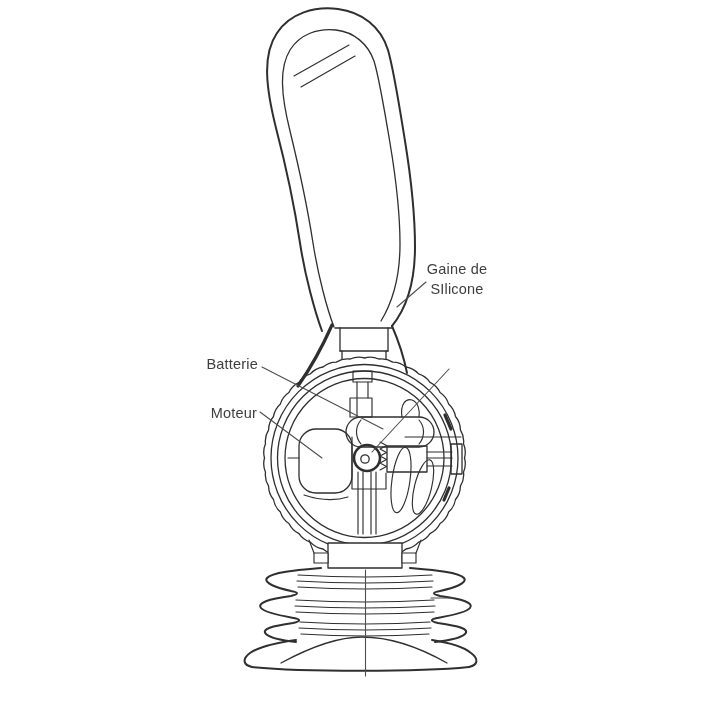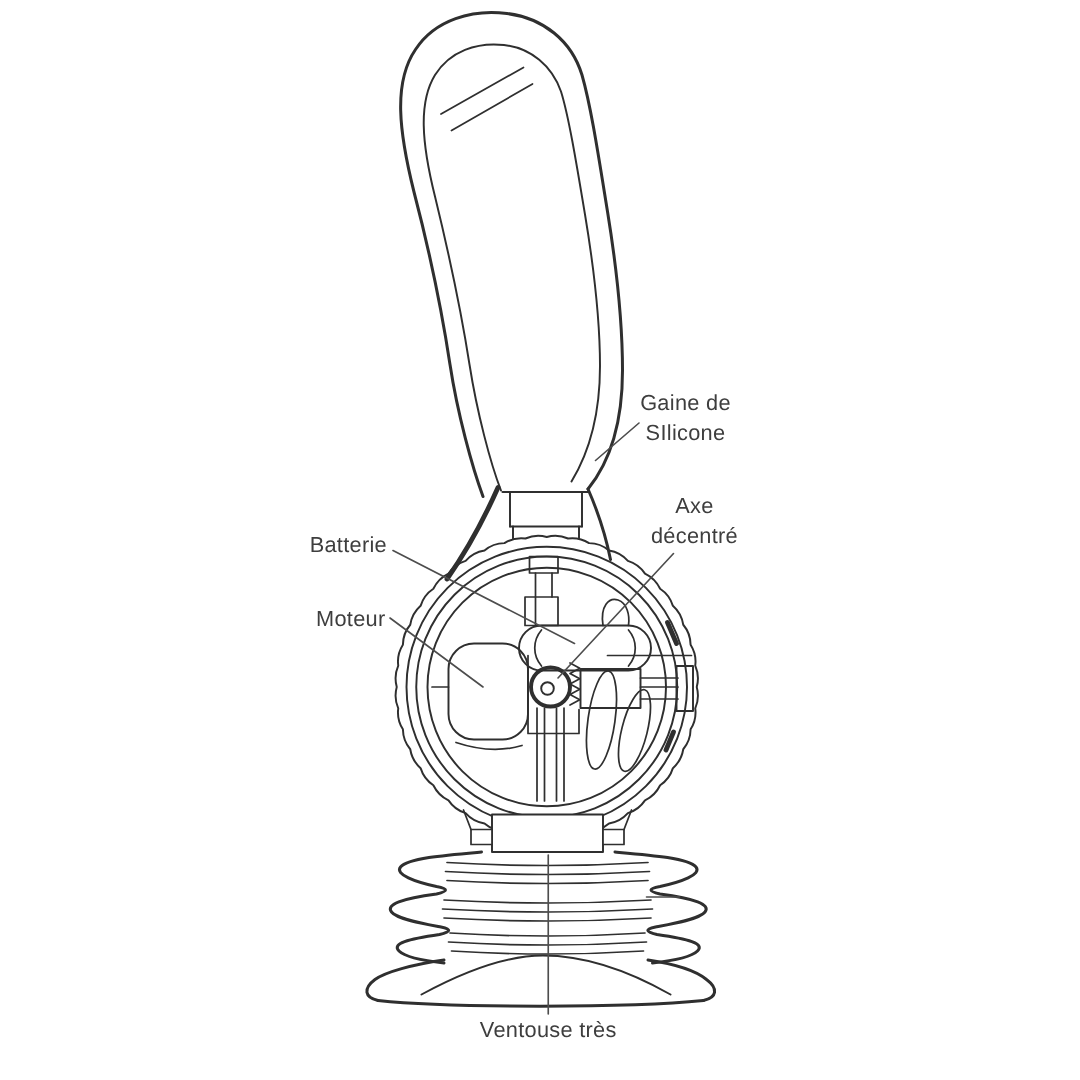--- a/index.html
+++ b/index.html
@@ -138,31 +138,26 @@
     <line class="leader" x1="431" y1="598" x2="453" y2="598"></line>
     <line class="leader" x1="365.5" y1="570" x2="365.5" y2="676"></line>
   </g>
 </svg>
 
 <div class="label center" style="left:408px;top:260px;width:98px;">
   <div>Gaine de</div>
   <div>SIlicone</div>
 </div>
 
-<div class="label center" style="left:416px;top:329px;width:94px;">
-  <div>Axe</div>
-  <div>décentré</div>
-</div>
 
 <div class="label right" style="left:156px;top:355px;width:102px;">
   <div>Batterie</div>
 </div>
 
 <div class="label right" style="left:156px;top:404px;width:101px;">
   <div>Moteur</div>
 </div>
 
 
 <div class="label center" style="left:303px;top:678px;width:125px;">
-  <div>Ventouse très</div>
 </div>
 
 </div>
 
 </body></html>

